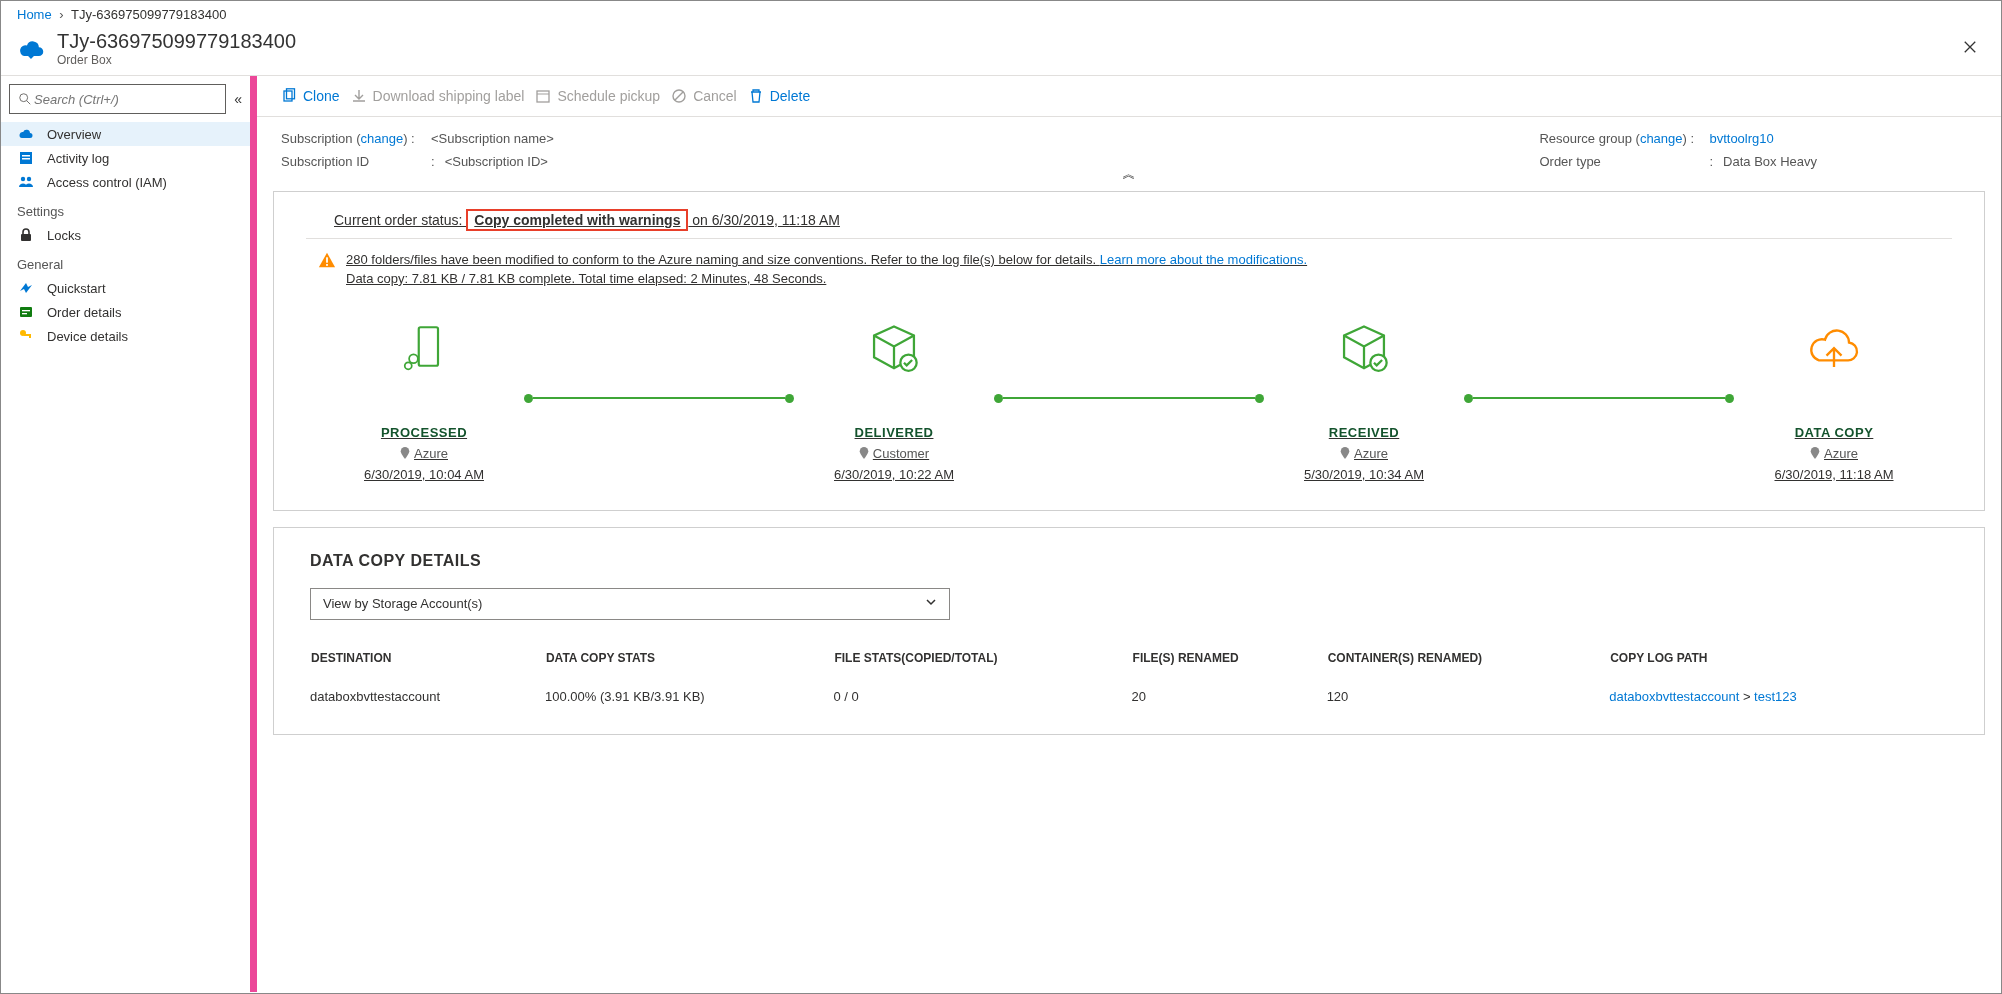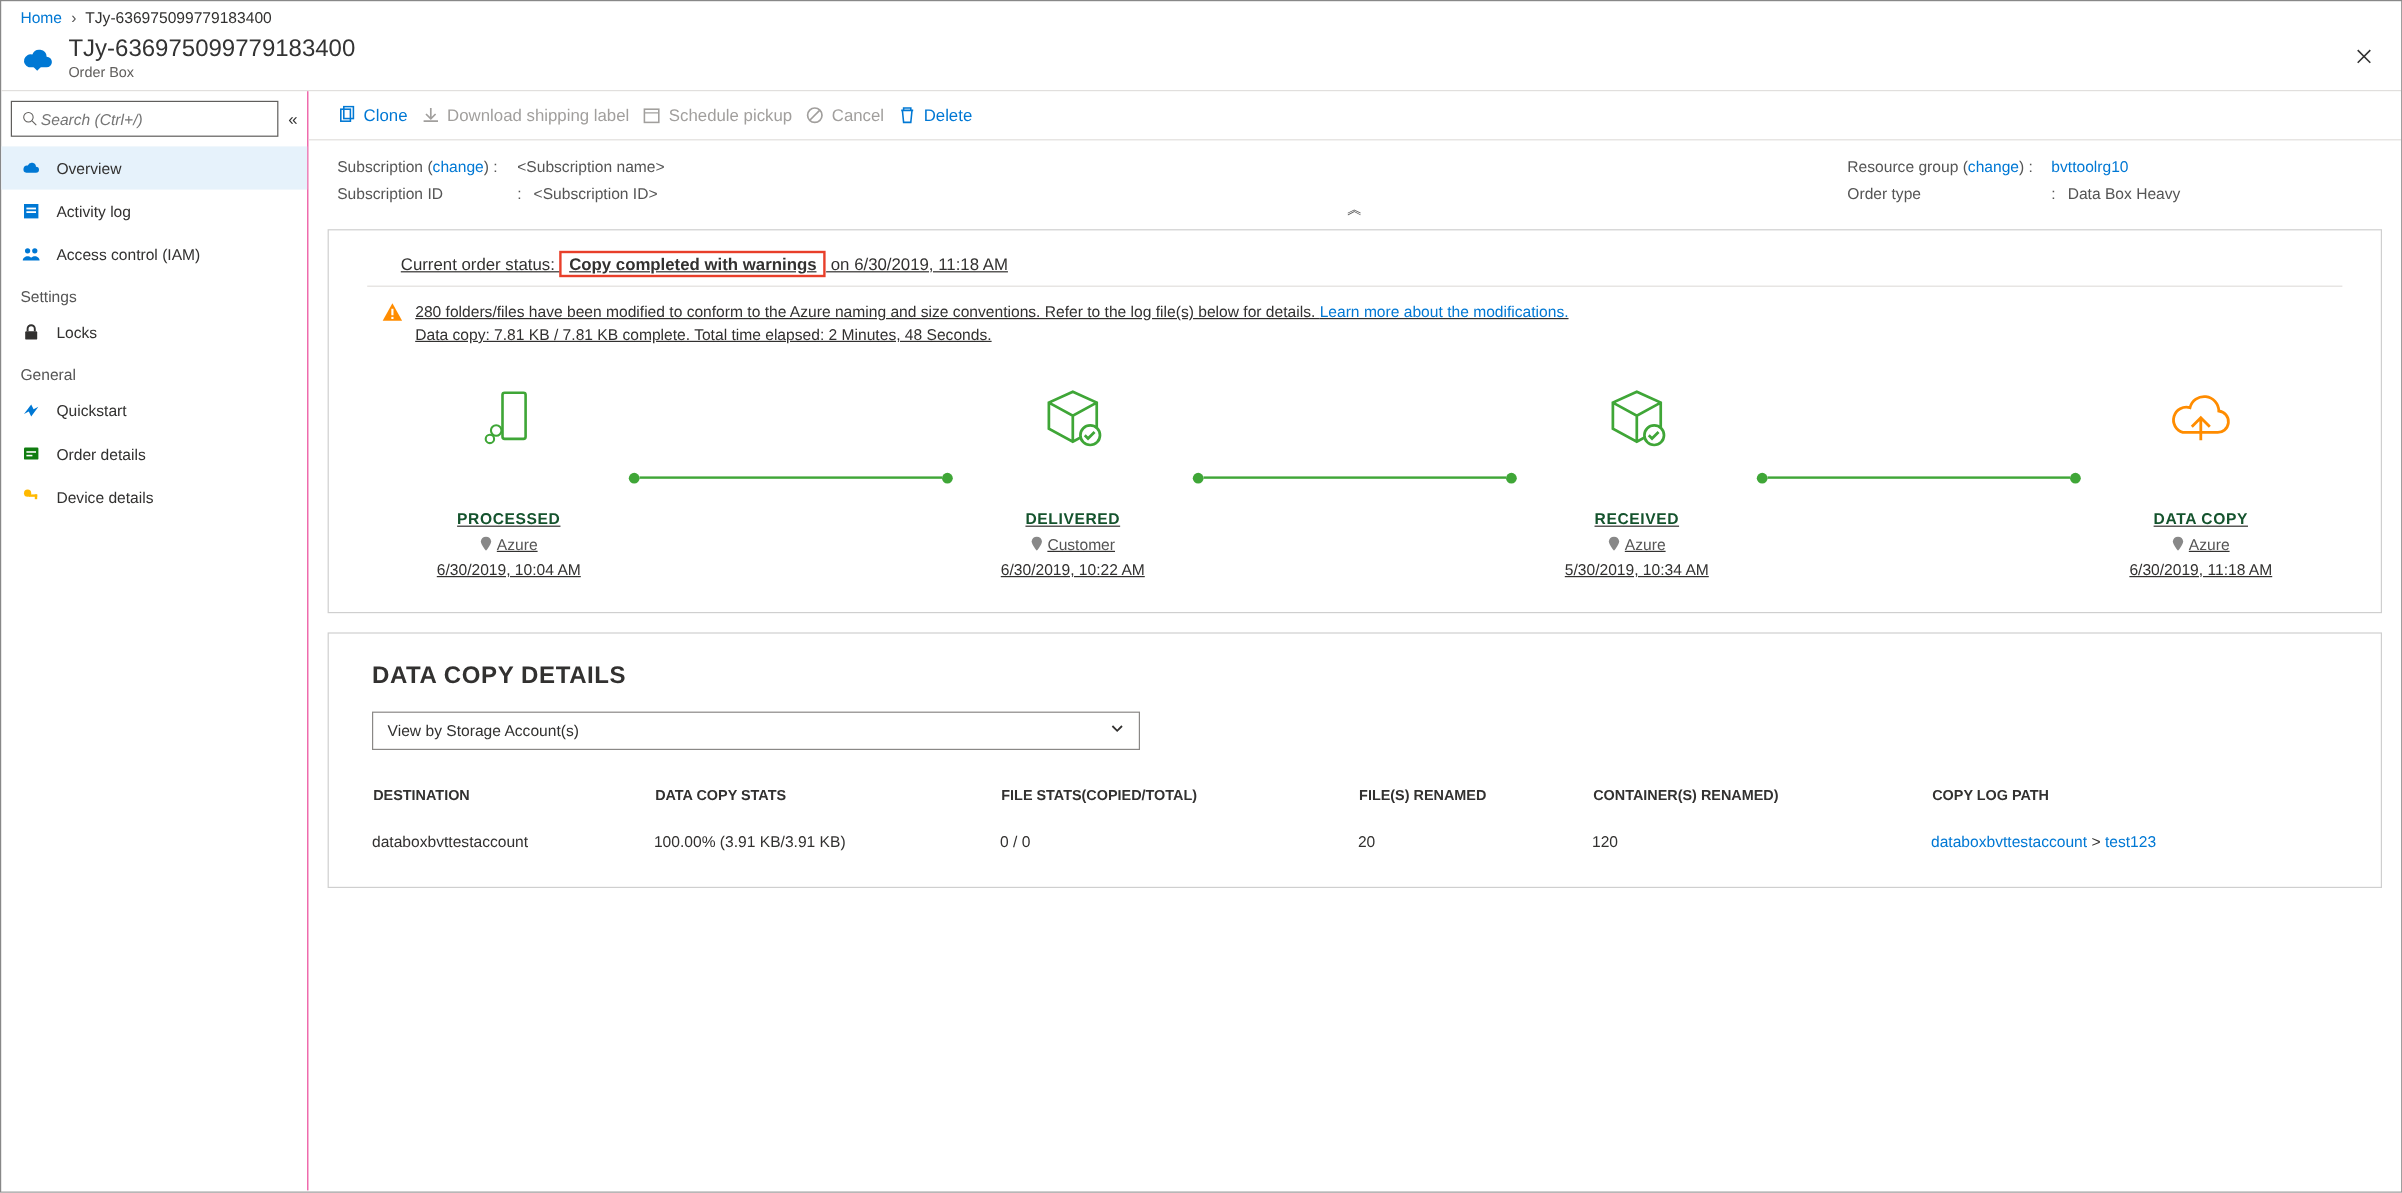--- a/index.html
+++ b/index.html
@@ -7,26 +7,26 @@
   .frame { border:1px solid #888; width:2002px; height:994px; position:relative; overflow:hidden; }
   .breadcrumb { padding:6px 16px; font-size:13px; color:#323130; }
   .breadcrumb .home { color:#0078d4; }
   .breadcrumb .sep { color:#555; margin:0 4px; }
   .header { display:flex; align-items:center; padding:2px 16px 8px; border-bottom:1px solid #e1dfdd; }
   .header .cloud-icon { width:28px; height:28px; margin-right:12px; }
   .header .title { font-size:20px; font-weight:400; color:#333; }
   .header .subtitle { font-size:12px; color:#605e5c; }
   .header .close { margin-left:auto; font-size:18px; color:#555; cursor:pointer; padding:8px; }
   .body { display:flex; height:calc(100% - 76px); }
-  .sidebar { width:256px; border-right:1px solid #ec4899; padding-top:8px; }
+  .sidebar { width:256px; border-right:7px solid #ec4899; padding-top:8px; }
   .search-row { display:flex; align-items:center; padding:0 8px 8px 8px; }
   .search-box { flex:1; display:flex; align-items:center; border:1px solid #605e5c; height:30px; padding:0 8px; }
   .search-box input { border:none; outline:none; flex:1; font-size:13px; font-style:italic; color:#605e5c; }
   .collapse { margin-left:8px; color:#333; font-size:14px; }
-  .nav-item { display:flex; align-items:center; height:36px; padding:0 16px; cursor:pointer; font-size:13px; }
+  .nav-item { display:flex; align-items:center; height:24px; padding:0 16px; cursor:pointer; font-size:13px; }
   .nav-item.active { background:#e6f2fb; }
   .nav-item .nvicon { width:18px; height:18px; margin-right:12px; display:inline-flex; align-items:center; justify-content:center; }
   .section-head { font-size:13px; color:#555; padding:10px 16px 4px; }
   .main { flex:1; position:relative; overflow:auto; }
   .toolbar { display:flex; gap:11px; align-items:center; padding:12px 24px; border-bottom:1px solid #e1dfdd; }
   .tool { display:flex; align-items:center; gap:6px; font-size:14px; color:#323130; }
   .tool.disabled { color:#a19f9d; }
   .tool.blue { color:#0078d4; }
   .meta { display:flex; padding:14px 24px 6px; gap:60px; position:relative; }
   .meta .col { display:flex; flex-direction:column; gap:8px; }
@@ -45,21 +45,21 @@
   .phases { display:flex; align-items:center; justify-content:space-between; padding:10px 18px 0; }
   .phase { width:200px; text-align:center; }
   .phase .pic { height:70px; display:flex; align-items:center; justify-content:center; }
   .phase h4 { font-size:13px; font-weight:700; letter-spacing:0.5px; margin:40px 0 6px; color:#14532d; }
   .phase .loc { font-size:13px; color:#555; display:flex; align-items:center; justify-content:center; gap:4px; }
   .phase .dt { font-size:13px; color:#323130; margin-top:6px; }
   .conn { flex:1; display:flex; align-items:center; height:70px; }
   .conn .dot { width:9px; height:9px; border-radius:50%; background:#3fa637; }
   .conn .line { flex:1; height:2px; background:#3fa637; }
   .card2 { border:1px solid #cfcfcf; margin:0 16px 16px; padding:24px 36px; }
-  .card2 h3 { font-size:20px; font-weight:700; letter-spacing:0.5px; margin:0 0 18px; }
+  .card2 h3 { font-size:16px; font-weight:700; letter-spacing:0.5px; margin:0 0 18px; }
   .select { width:640px; height:32px; border:1px solid #8a8886; display:flex; align-items:center; justify-content:space-between; padding:0 12px; font-size:13px; color:#323130; margin-bottom:30px; }
   .tbl { width:100%; border-collapse:collapse; }
   .tbl th { text-align:left; font-size:12px; font-weight:700; color:#323130; padding-bottom:18px; }
   .tbl td { font-size:13px; color:#323130; padding:6px 0; }
   .tbl a { color:#0078d4; text-decoration:none; }
 </style>
 </head>
 <body>
 
 <div class="frame">

